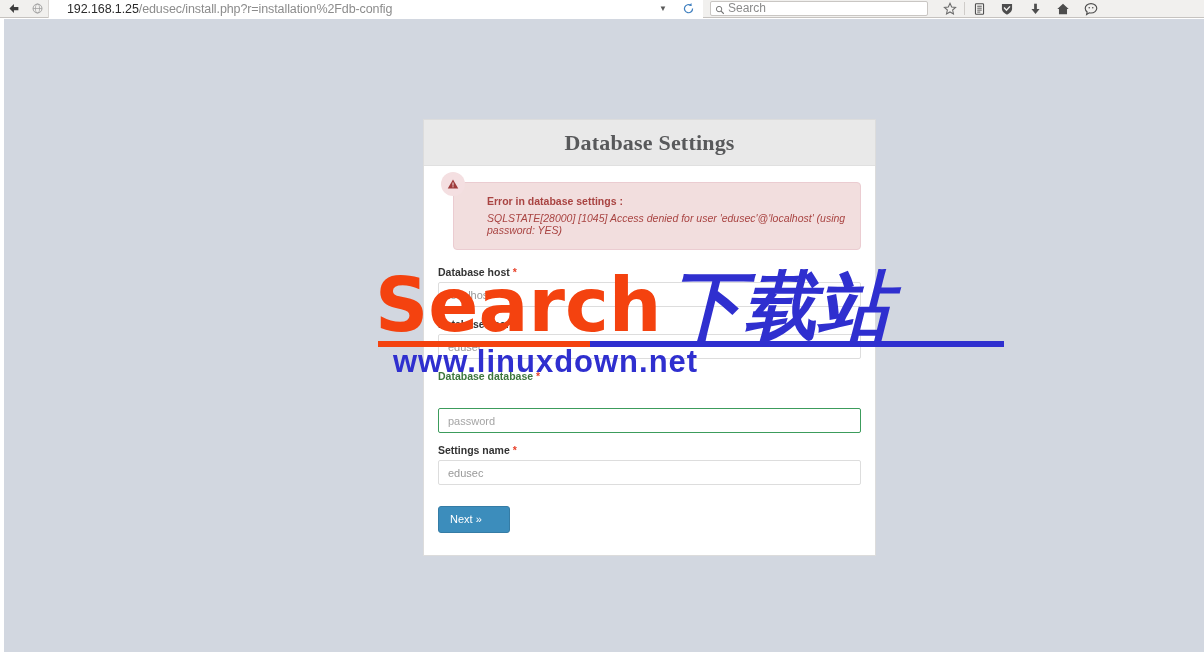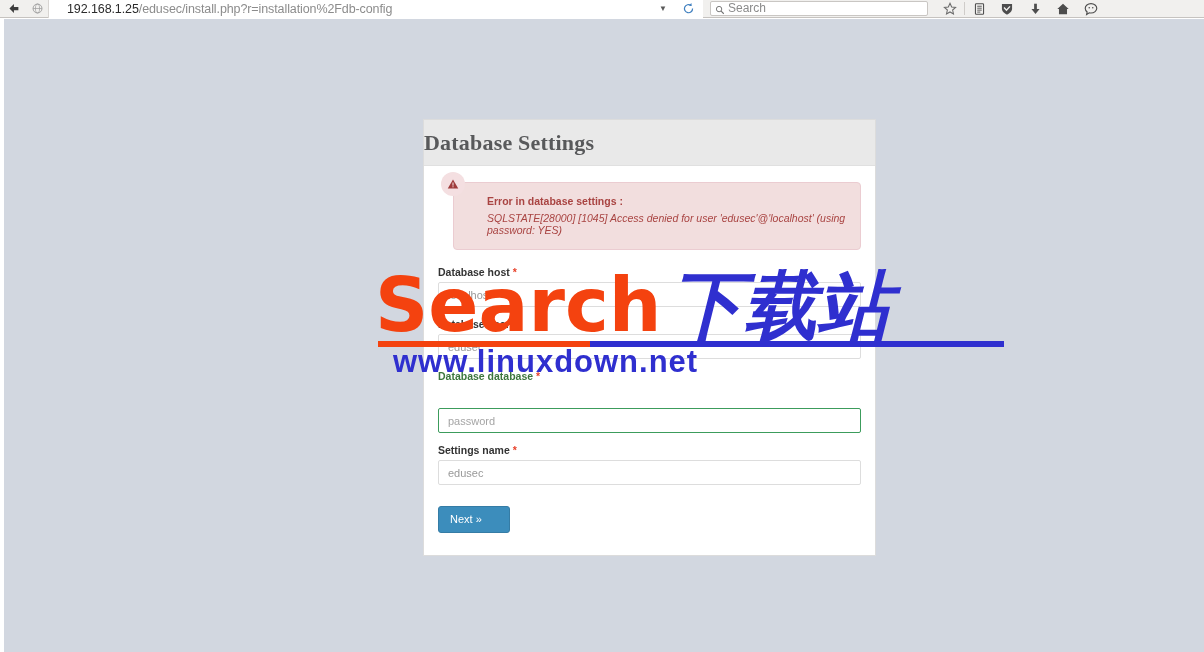--- a/index.html
+++ b/index.html
@@ -84,21 +84,21 @@
   
   .card {
     position: absolute; left: 419px; top: 100px;
     width: 453px;
     background: #ffffff;
     border: 1px solid #dcdcdc;
   }
   .card-header {
     background: #e9e9e9;
     height: 46px;
-    display: flex; align-items: center; justify-content: flex-start;
+    display: flex; align-items: center; justify-content: center;
     border-bottom: 1px solid #e0e0e0;
   }
   .card-title {
     font-family: "Liberation Serif", serif;
     font-size: 22px; font-weight: bold; color: #58595b;
     letter-spacing: 0.2px;
   }
   .card-body { padding: 16px 14px 22px 14px; position: relative; }
 
   

